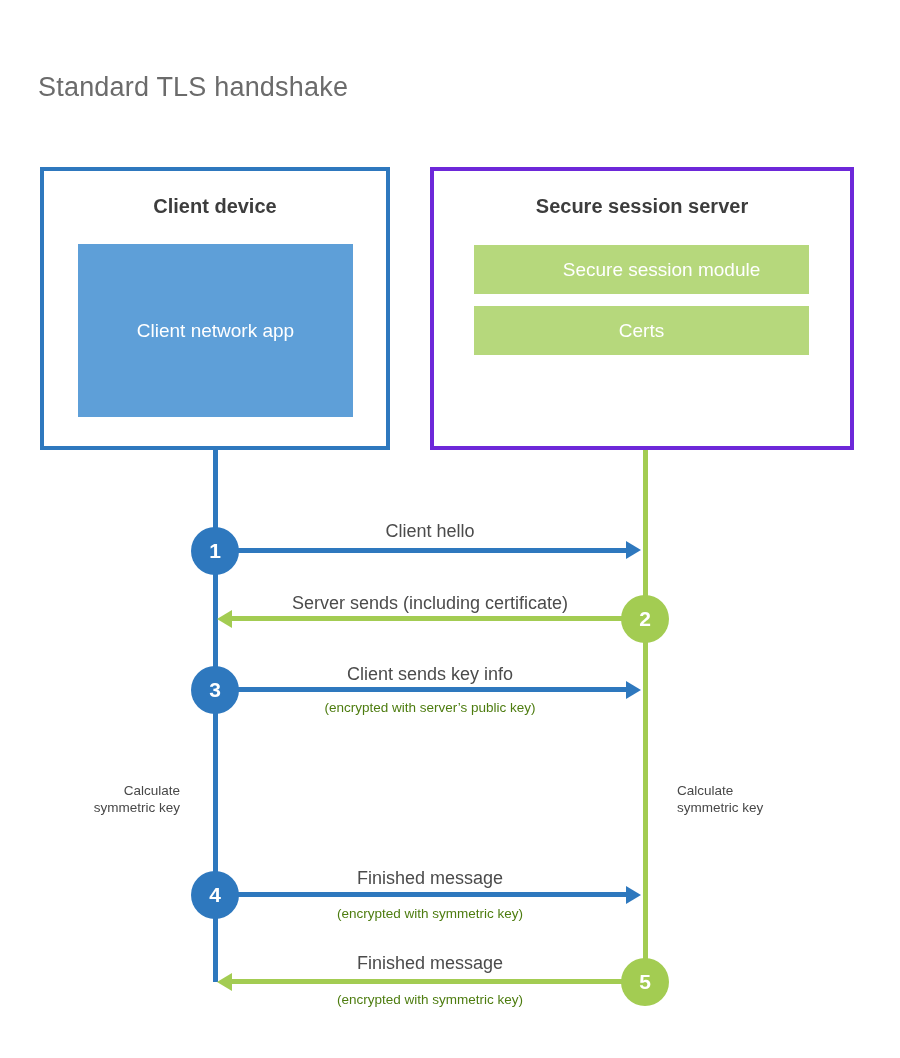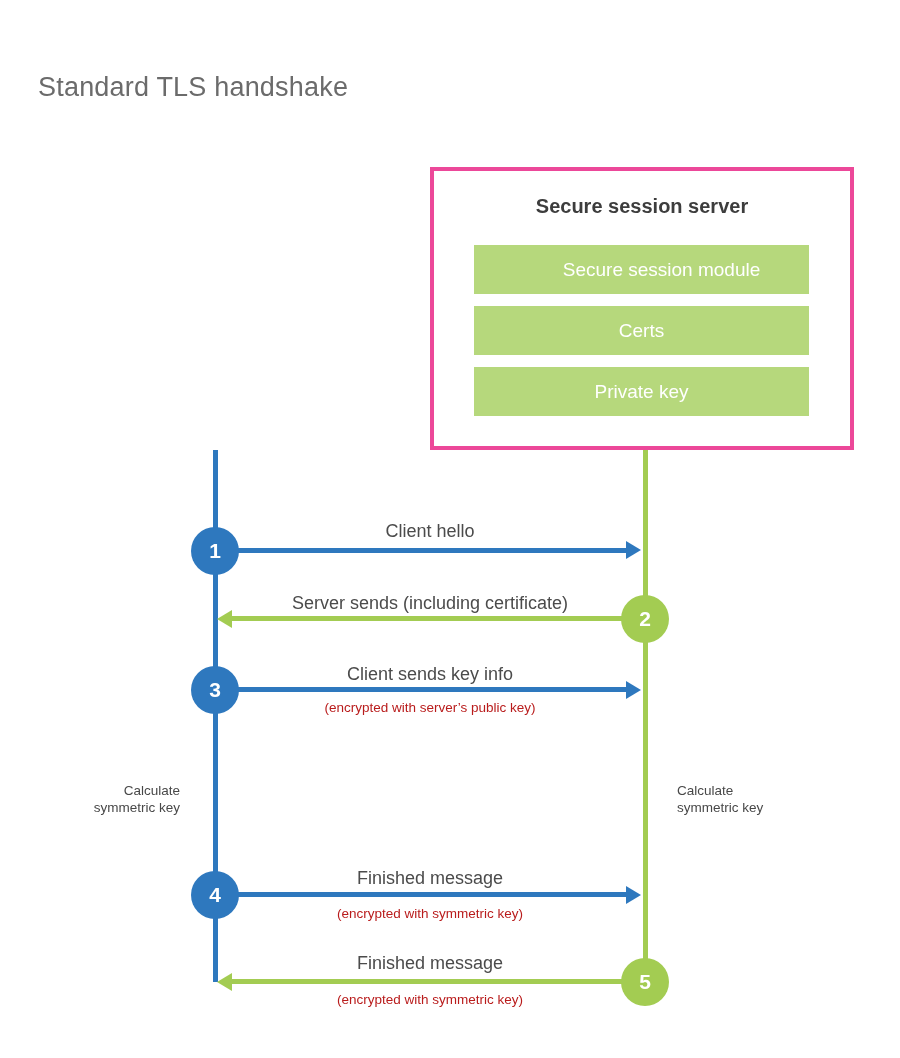--- a/index.html
+++ b/index.html
@@ -26,21 +26,21 @@
   }
 
   
   .entity-box {
     position: absolute;
     top: 123px;
     height: 283px;
     background: #ffffff;
   }
   .entity-box.client { left: 40px;  width: 350px; border: 4px solid #2E78BE; }
-  .entity-box.server { left: 430px; width: 424px; border: 4px solid #ec4899; }
+  .entity-box.server { left: 430px; width: 424px; border: 4px solid #6d28d9; }
 
   .entity-title {
     position: absolute;
     left: 0; right: 0;
     top: 24px;
     text-align: center;
     font-size: 20px;
     font-weight: bold;
     color: #3d3d3d;
   }
@@ -135,21 +135,21 @@
   .msg-label.l3 { top: 620px; }
   .msg-label.l4 { top: 824px; }
   .msg-label.l5 { top: 909px; }
 
   .msg-sub {
     position: absolute;
     left: 180px;
     width: 500px;
     text-align: center;
     font-size: 13.5px;
-    color: #b91c1c;
+    color: #4d7c0f;
   }
   .msg-sub.s3 { top: 656px; }
   .msg-sub.s4 { top: 862px; }
   .msg-sub.s5 { top: 948px; }
 
   
   .side-note {
     position: absolute;
     font-size: 13.5px;
     line-height: 17px;
@@ -159,26 +159,31 @@
   .side-note.calc-left  { left: 76px;  top: 738px; width: 104px; text-align: right; }
   .side-note.calc-right { left: 677px; top: 738px; width: 110px; text-align: left; }
 </style>
 </head>
 <body>
 
 <div class="canvas">
 
   <div class="page-title">Standard TLS handshake</div>
 
+  <div class="entity-box client">
+    <div class="entity-title">Client device</div>
+    <div class="app-box">
+      <div class="app-label">Client network app</div>
+    </div>
+  </div>
 
   <div class="entity-box server">
     <div class="entity-title">Secure session server</div>
     <div class="module-bar m0">Secure session module</div>
     <div class="module-bar m1">Certs</div>
-    <div class="module-bar m2">Private key</div>
   </div>
 
   <div class="lifeline blue"></div>
   <div class="lifeline green"></div>
 
   <div class="shaft blue a1"></div>
   <div class="head right h1"></div>
   <div class="msg-label l1">Client hello</div>
 
   <div class="shaft green a2"></div>

